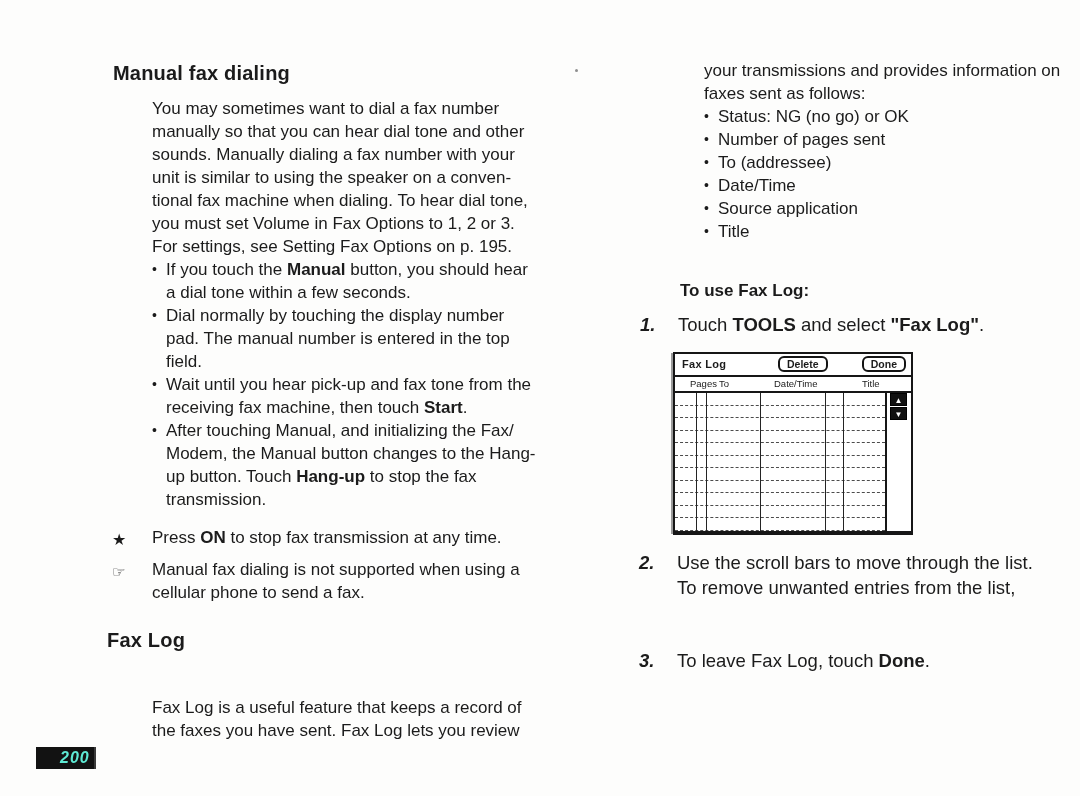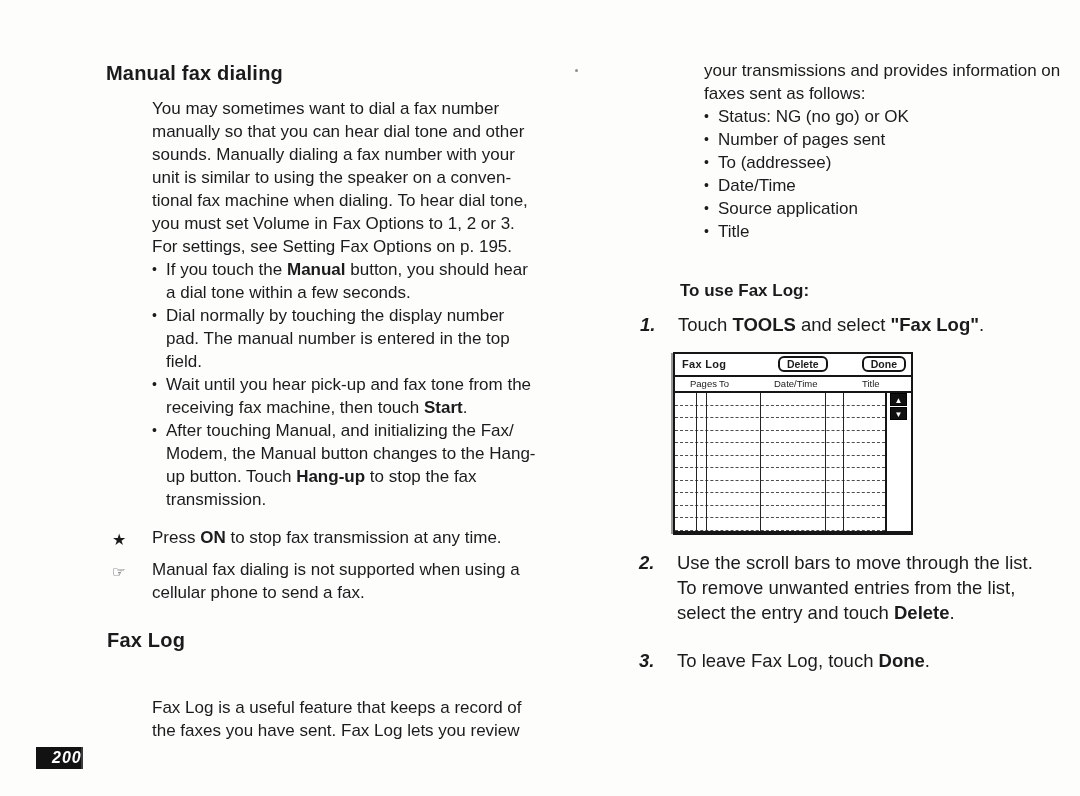--- a/index.html
+++ b/index.html
@@ -18,23 +18,23 @@
   .dot{display:inline-block;width:14px;font-size:14px;vertical-align:1px;}
   .note-marker{position:absolute;left:-40px;top:2px;}
   .star{font-size:16px;}
   .hand{font-size:15px;color:#2a2a2a;}
   .subhead{font-size:17px;font-weight:bold;margin-left:48px;}
   .stepnum{position:absolute;left:-38px;font-weight:bold;font-style:italic;}
   b{font-weight:bold;}
 
   
   .badge{
-    left:36px;top:747px;width:47px;height:22px;background:#121212;
-    color:#ffffff;font-size:16px;font-weight:bold;font-style:italic;
-    line-height:21px;padding-left:16px;letter-spacing:1px;box-sizing:border-box;
+    left:36px;top:747px;width:60px;height:22px;background:#121212;
+    color:#5eead4;font-size:16px;font-weight:bold;font-style:italic;
+    line-height:21px;padding-left:24px;letter-spacing:1px;box-sizing:border-box;
     border-right:2px solid #3a3a3a;
   }
 
   
   .flx{
     left:673px;top:352px;width:240px;height:183px;background:#fff;
     border:2px solid #161616;border-bottom-width:4px;box-sizing:border-box;
     box-shadow:-3px 0 0 -1px #9a9a9a;
   }
   .flx-titlebar{position:relative;height:21px;border-bottom:2px solid #161616;}
@@ -65,21 +65,21 @@
   }
   .speck{left:575px;top:69px;width:3px;height:3px;background:#8f8f8f;border-radius:50%;}
 </style>
 </head>
 <body>
 
 <div id="page">
 
   <div class="abs speck"></div>
 
-  <div class="abs h1" style="left:106px;top:62px;">Manual fax dialing</div>
+  <div class="abs h1" style="left:113px;top:62px;">Manual fax dialing</div>
 
   <div class="abs body-txt" style="left:152px;top:97px;">
     <div class="line">You may sometimes want to dial a fax number</div>
     <div class="line">manually so that you can hear dial tone and other</div>
     <div class="line">sounds. Manually dialing a fax number with your</div>
     <div class="line">unit is similar to using the speaker on a conven-</div>
     <div class="line">tional fax machine when dialing. To hear dial tone,</div>
     <div class="line">you must set Volume in Fax Options to 1, 2 or 3.</div>
     <div class="line">For settings, see Setting Fax Options on p. 195.</div>
 
@@ -170,21 +170,20 @@
         <div class="flx-sbtn">▲</div>
         <div class="flx-sbtn">▼</div>
       </div>
     </div>
   </div>
 
   <div class="abs step-txt" style="left:677px;top:550px;">
     <span class="stepnum">2.</span>
     <div class="line">Use the scroll bars to move through the list.</div>
     <div class="line">To remove unwanted entries from the list,</div>
-    <div class="line"><span>select the entry and touch </span><b>Delete</b><span>.</span></div>
   </div>
 
   <div class="abs step-txt" style="left:677px;top:648px;">
     <span class="stepnum">3.</span>
     <div class="line"><span>To leave Fax Log, touch </span><b>Done</b><span>.</span></div>
   </div>
 
   <div class="abs badge">200</div>
 
 </div>

